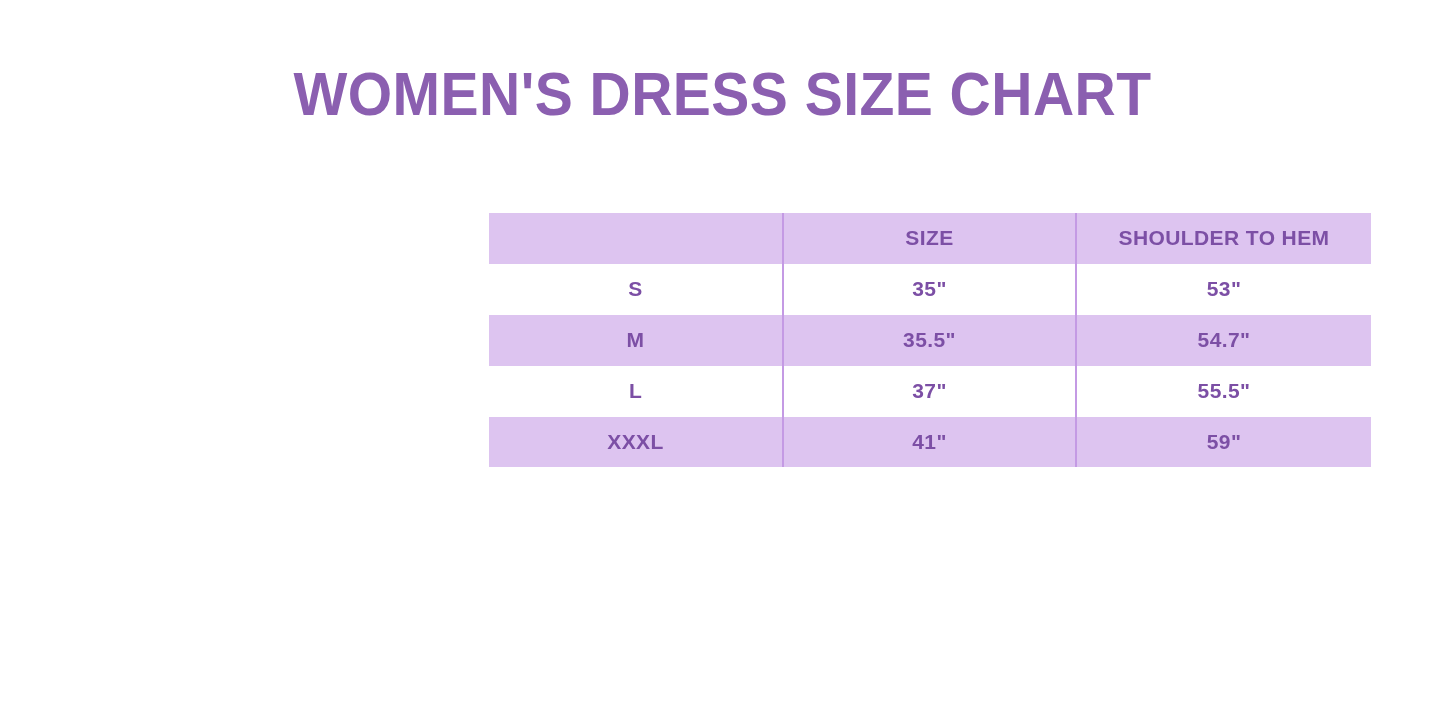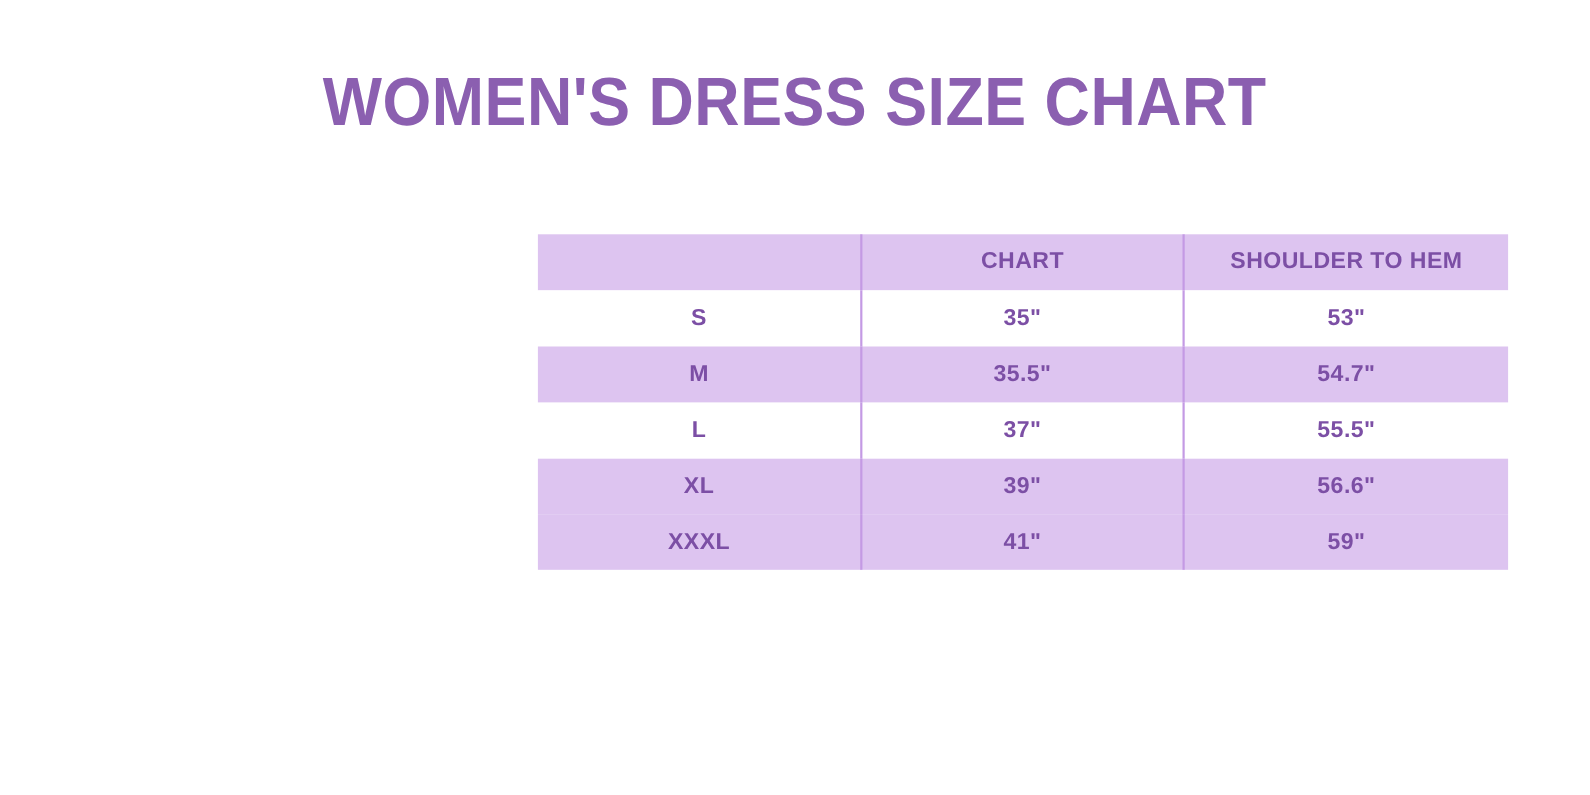--- a/index.html
+++ b/index.html
@@ -106,46 +106,41 @@
   <div id="size-table-wrap">
     <table id="size-table">
       <colgroup>
         <col class="c-size">
         <col class="c-chest">
         <col class="c-hem">
       </colgroup>
       <thead>
         <tr class="header-row">
           <th class="col-size"></th>
-          <th class="col-chest">CHART</th>
+          <th class="col-chest">SIZE</th>
           <th class="col-hem">SHOULDER TO HEM</th>
         </tr>
       </thead>
       <tbody>
         <tr class="row-odd">
           <td class="col-size">S</td>
           <td class="col-chest">35"</td>
           <td class="col-hem">53"</td>
         </tr>
         <tr class="row-even">
           <td class="col-size">M</td>
           <td class="col-chest">35.5"</td>
           <td class="col-hem">54.7"</td>
         </tr>
         <tr class="row-odd">
           <td class="col-size">L</td>
           <td class="col-chest">37"</td>
           <td class="col-hem">55.5"</td>
         </tr>
         <tr class="row-even">
-          <td class="col-size">XL</td>
-          <td class="col-chest">39"</td>
-          <td class="col-hem">56.6"</td>
-        </tr>
-        <tr class="row-even">
           <td class="col-size">XXXL</td>
           <td class="col-chest">41"</td>
           <td class="col-hem">59"</td>
         </tr>
       </tbody>
     </table>
   </div>
 
 </div>
 

